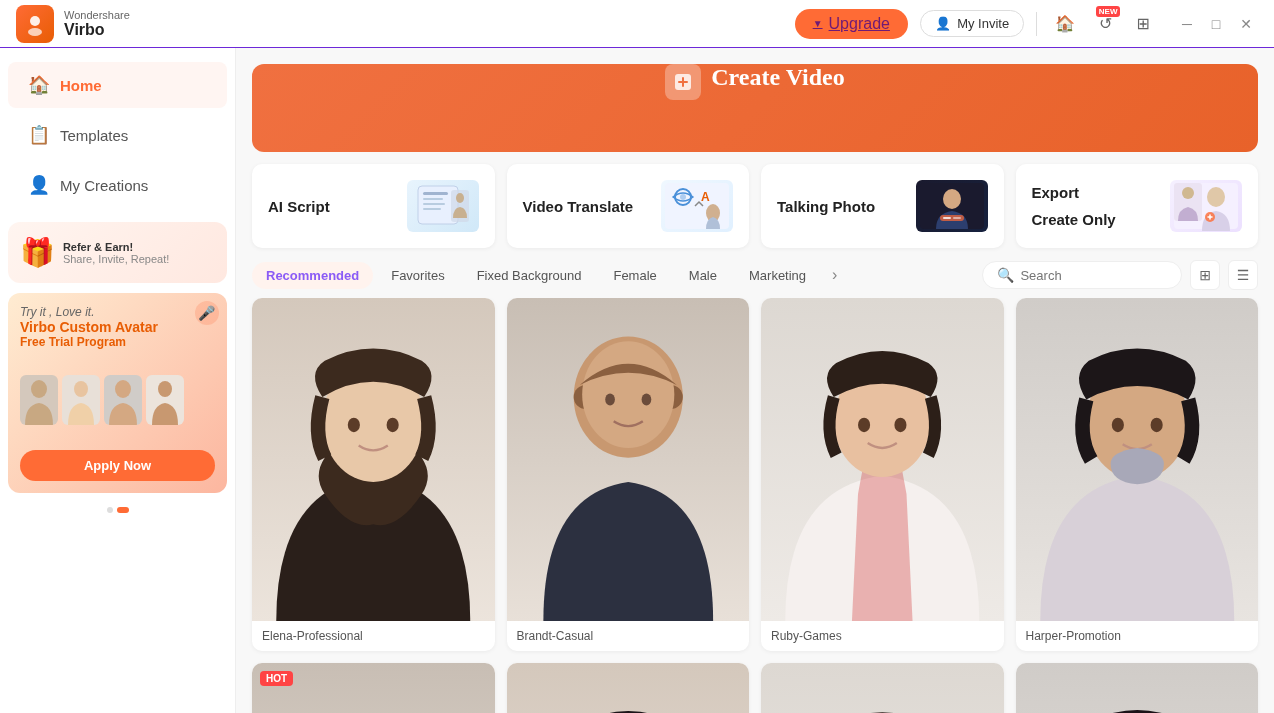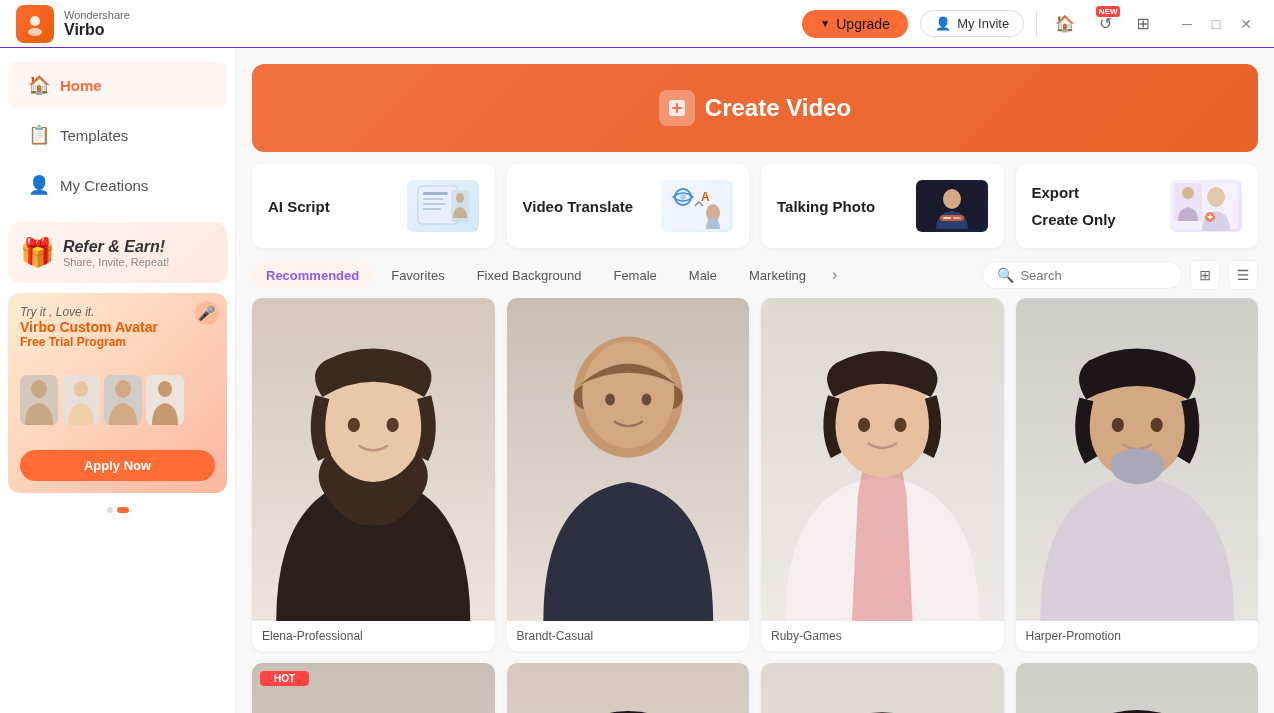--- a/index.html
+++ b/index.html
@@ -56,30 +56,31 @@
       font-weight: 700;
       color: #222;
     }
     .title-bar-right {
       display: flex;
       align-items: center;
       gap: 12px;
     }
     .upgrade-btn {
       background: #ff6b35;
-      color: #0f172a;
+      color: #701a75;
       border: none;
       border-radius: 20px;
       padding: 6px 18px;
-      font-size: 14px;
+      font-size: 16px;
       font-weight: 500;
       cursor: pointer;
       display: flex;
       align-items: center;
       gap: 6px;
+      text-decoration: underline;
     }
     .upgrade-btn::before {
       content: '▼';
       font-size: 10px;
     }
     .my-account-btn {
       background: none;
       border: 1px solid #ddd;
       border-radius: 20px;
       padding: 5px 14px;
@@ -183,24 +184,23 @@
       padding: 14px 12px;
       display: flex;
       align-items: center;
       gap: 8px;
       cursor: pointer;
     }
     .promo-icon {
       font-size: 28px;
     }
     .promo-text .promo-title {
-      font-size: 16px;
+      font-size: 11px;
       font-weight: 700;
       color: #333;
-      font-style: italic;
     }
     .promo-text .promo-sub {
       font-size: 11px;
       color: #888;
     }
     .promo-card-2 {
       background: linear-gradient(135deg, #ffecd2, #fcb69f);
       border-radius: 12px;
       padding: 12px;
       cursor: pointer;
@@ -283,25 +283,26 @@
     }
 
     
     .create-banner {
       background: #f07040;
       background: linear-gradient(135deg, #f07040, #e8622a);
       margin: 16px 16px 0;
       border-radius: 12px;
       height: 88px;
       display: flex;
-      align-items: center;
+      align-items: flex-start;
       justify-content: center;
       gap: 10px;
       cursor: pointer;
       flex-shrink: 0;
+      font-family: Liberation Serif, serif;
     }
     .create-banner-icon {
       width: 36px;
       height: 36px;
       background: rgba(255,255,255,0.3);
       border-radius: 8px;
       display: flex;
       align-items: center;
       justify-content: center;
       font-size: 18px;
@@ -488,21 +489,21 @@
       color: #555;
     }
     .hot-badge {
       position: absolute;
       top: 8px;
       left: 8px;
       background: #ff4444;
       color: white;
       font-size: 10px;
       font-weight: 700;
-      padding: 2px 14px;
+      padding: 2px 6px;
       border-radius: 4px;
     }
 
     
     .av-bg-1 { background: linear-gradient(180deg, #c8beb4 0%, #e8e0d8 100%); }
     .av-bg-2 { background: linear-gradient(180deg, #d4c8bc 0%, #ece4dc 100%); }
     .av-bg-3 { background: linear-gradient(180deg, #ddd8d2 0%, #eeeae6 100%); }
     .av-bg-4 { background: linear-gradient(180deg, #d0ccc8 0%, #e8e4e0 100%); }
   </style>
 </head>

